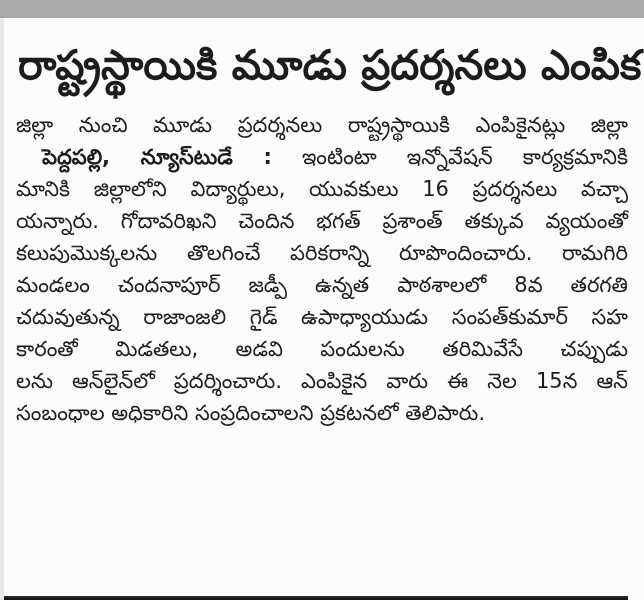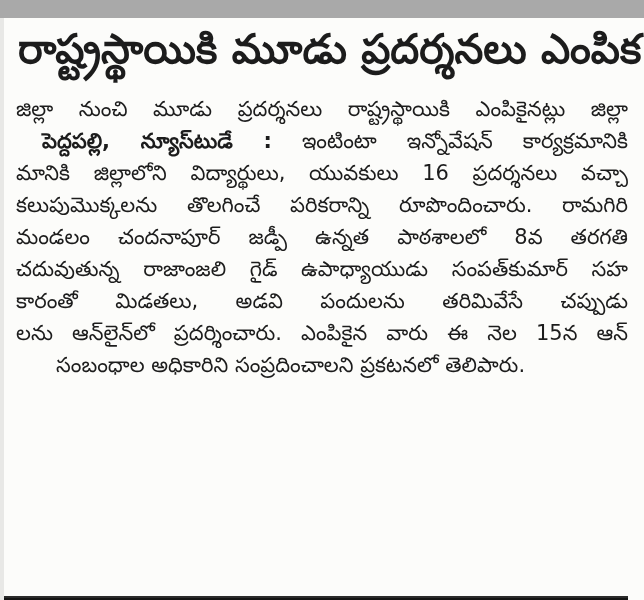--- a/index.html
+++ b/index.html
@@ -31,21 +31,21 @@
     padding: 6px 14px 0 10px;
     border-left: 4px solid var(--edge);
     position: relative;
   }
   .headline{
     font-size: 41px;
     font-weight: 700;
     color: var(--ink);
     text-align: center;
     line-height: 1.25;
-    margin: 0 4px 18px 4px;
+    margin: 16px 4px 18px 4px;
     letter-spacing: 0px;
     font-family: "DejaVu Sans", sans-serif;
     white-space: nowrap;
   }
   .body{
     color: var(--ink);
     font-size: 21px;
     font-family: "DejaVu Sans", sans-serif;
   }
   .body .line{
@@ -56,21 +56,20 @@
     text-align-last: justify;
     overflow: visible;
     padding: 0 2px;
   }
   .body .line.first{
     text-indent: 26px;
   }
   .body .line.last{
     text-align: center;
     text-align-last: left;
-    margin-left: 40px;
   }
   .dateline{
     font-weight: 700;
   }
   .bottom-rule{
     position: absolute;
     left: 0; top: 578px;
     width: 624px; height: 8px;
     background: var(--rule);
     border-top: 2px solid #2b2b2b;
@@ -88,20 +87,21 @@
     <h1 class="headline">రాష్ట్రస్థాయికి మూడు ప్రదర్శనలు ఎంపిక</h1>
 
     <div class="body">
       <div class="line">జిల్లా నుంచి మూడు ప్రదర్శనలు రాష్ట్రస్థాయికి ఎంపికైనట్లు జిల్లా</div>
 
     <div class="line first">
         <span class="dateline">పెద్దపల్లి, న్యూస్‌టుడే :</span>
         <span>ఇంటింటా ఇన్నోవేషన్ కార్యక్రమానికి</span>
       </div>
         <div class="line">మానికి జిల్లాలోని విద్యార్థులు, యువకులు 16 ప్రదర్శనలు వచ్చా</div>
+        <div class="line">యన్నారు. గోదావరిఖని చెందిన భగత్ ప్రశాంత్ తక్కువ వ్యయంతో</div>
         <div class="line">కలుపుమొక్కలను తొలగించే పరికరాన్ని రూపొందించారు. రామగిరి</div>
         <div class="line">మండలం చందనాపూర్ జడ్పీ ఉన్నత పాఠశాలలో 8వ తరగతి</div>
         <div class="line">చదువుతున్న రాజాంజలి గైడ్ ఉపాధ్యాయుడు సంపత్‌కుమార్ సహ</div>
         <div class="line">కారంతో మిడతలు, అడవి పందులను తరిమివేసే చప్పుడు</div>
         <div class="line">లను ఆన్‌లైన్‌లో ప్రదర్శించారు. ఎంపికైన వారు ఈ నెల 15న ఆన్</div>
         <div class="line last">సంబంధాల అధికారిని సంప్రదించాలని ప్రకటనలో తెలిపారు.</div>
       </div>
 
     <div class="bottom-rule"></div>
 

